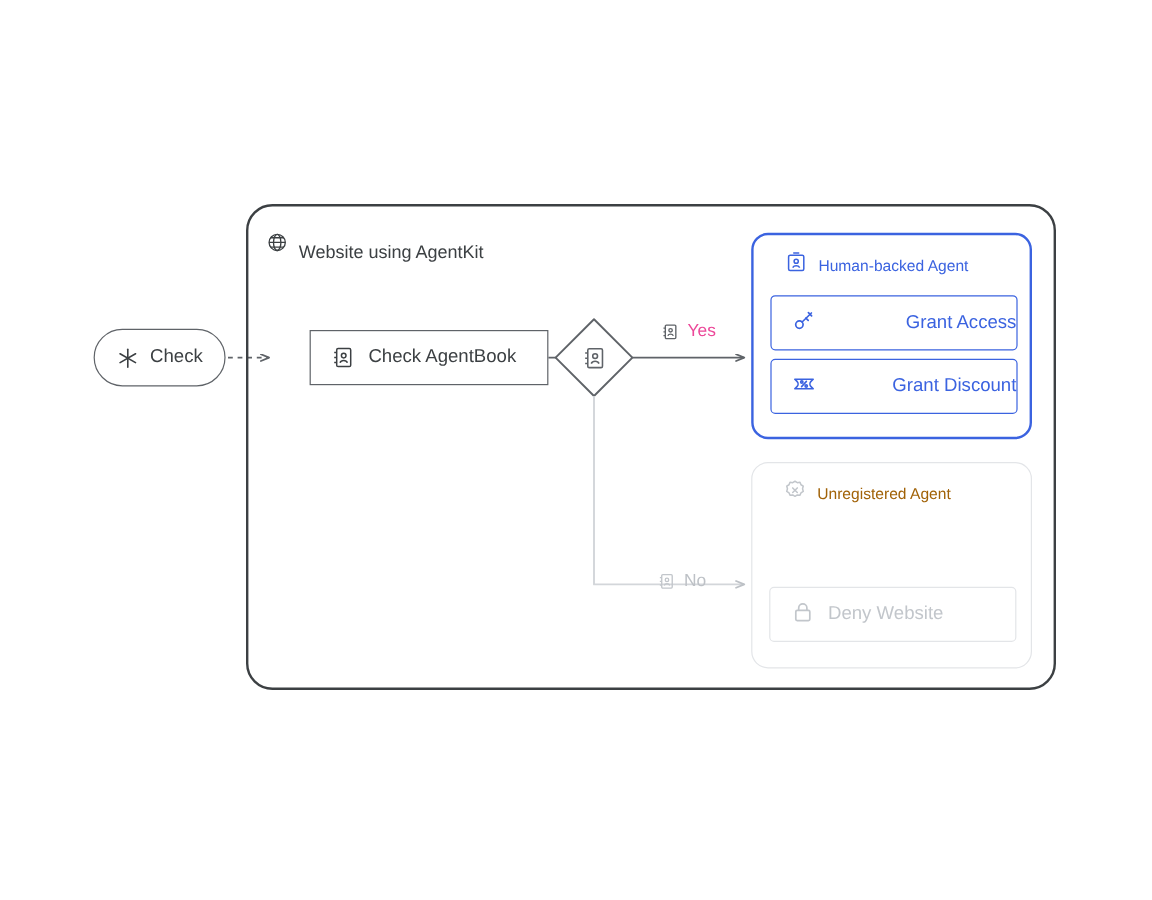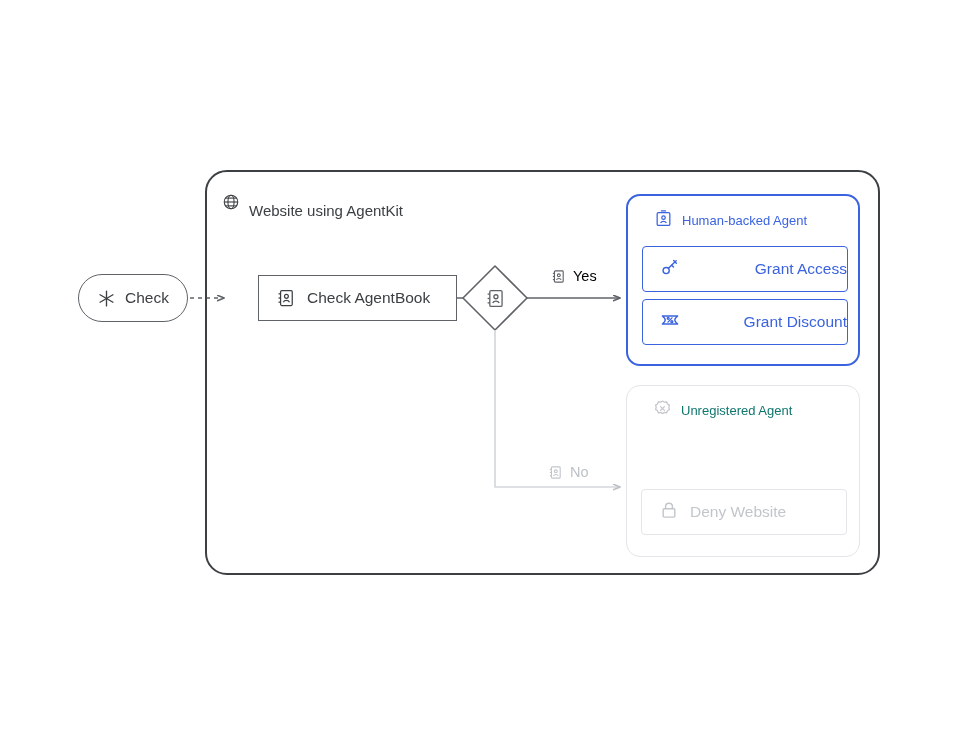--- a/index.html
+++ b/index.html
@@ -103,25 +103,25 @@
   }
 
   
   #yes-label {
     left: 551px;
     top: 268px;
     gap: 7px;
   }
   #yes-label .txt {
     font-size: 14.5px;
-    color: #000000;
+    color: #ec4899;
   }
   #no-label {
     left: 548px;
-    top: 464px;
+    top: 476px;
     gap: 7px;
   }
   #no-label .txt {
     font-size: 14.5px;
     color: #bdc1c6;
   }
 
   
   .panel {
     position: absolute;
@@ -147,21 +147,21 @@
     position: absolute;
     display: flex;
     align-items: center;
     gap: 9px;
     left: 26px;
     top: 13px;
     white-space: nowrap;
   }
   .panel-title .txt { font-size: 13px; }
   #panel-human .panel-title .txt { color: #3b63e0; }
-  #panel-unreg .panel-title .txt { color: #0f766e; text-align: center; }
+  #panel-unreg .panel-title .txt { color: #a16207; text-align: center; }
 
   .action {
     position: absolute;
     left: 14px;
     width: 206px;
     height: 46px;
     border-radius: 4px;
     box-sizing: border-box;
     display: flex;
     align-items: center;

